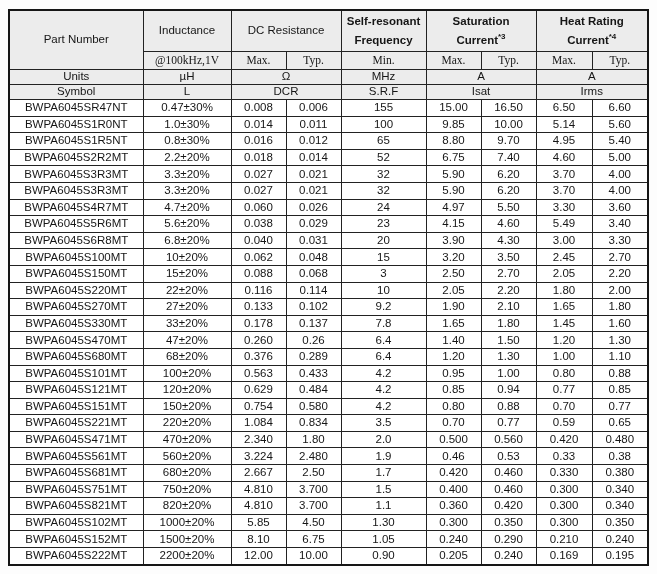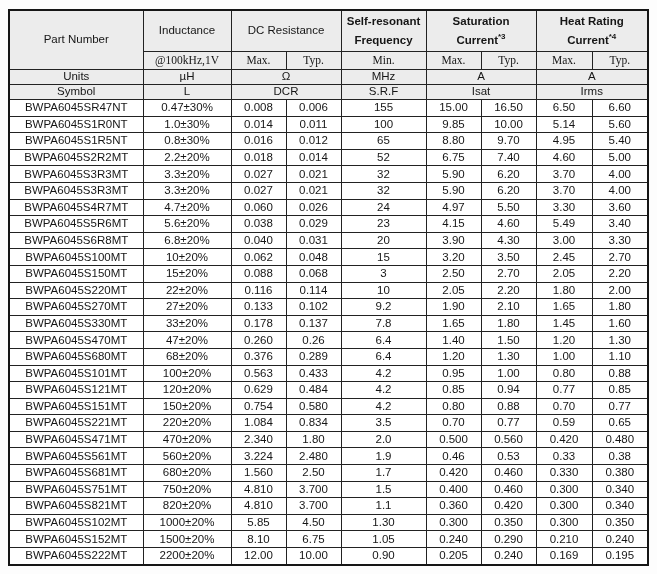--- a/index.html
+++ b/index.html
@@ -333,21 +333,21 @@
           <td>2.480</td>
           <td class="gb">1.9</td>
           <td class="gb">0.46</td>
           <td>0.53</td>
           <td class="gb">0.33</td>
           <td>0.38</td>
         </tr>
         <tr class="r-data">
           <td>BWPA6045S681MT</td>
           <td class="gb">680±20%</td>
-          <td class="gb">1.560</td>
+          <td class="gb">2.667</td>
           <td>2.50</td>
           <td class="gb">1.7</td>
           <td class="gb">0.420</td>
           <td>0.460</td>
           <td class="gb">0.330</td>
           <td>0.380</td>
         </tr>
         <tr class="r-data">
           <td>BWPA6045S751MT</td>
           <td class="gb">750±20%</td>

